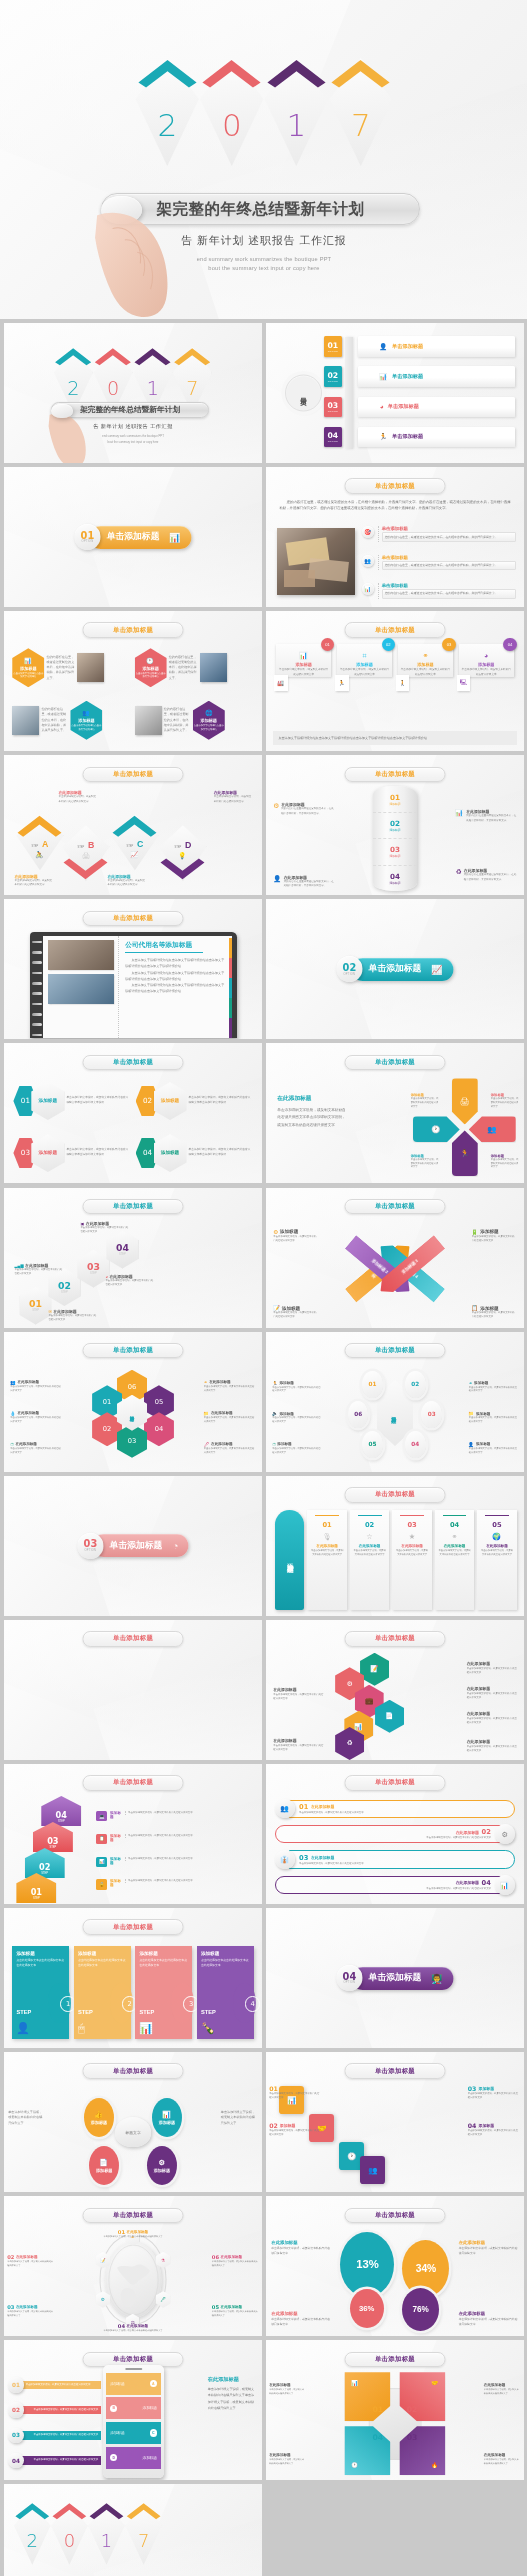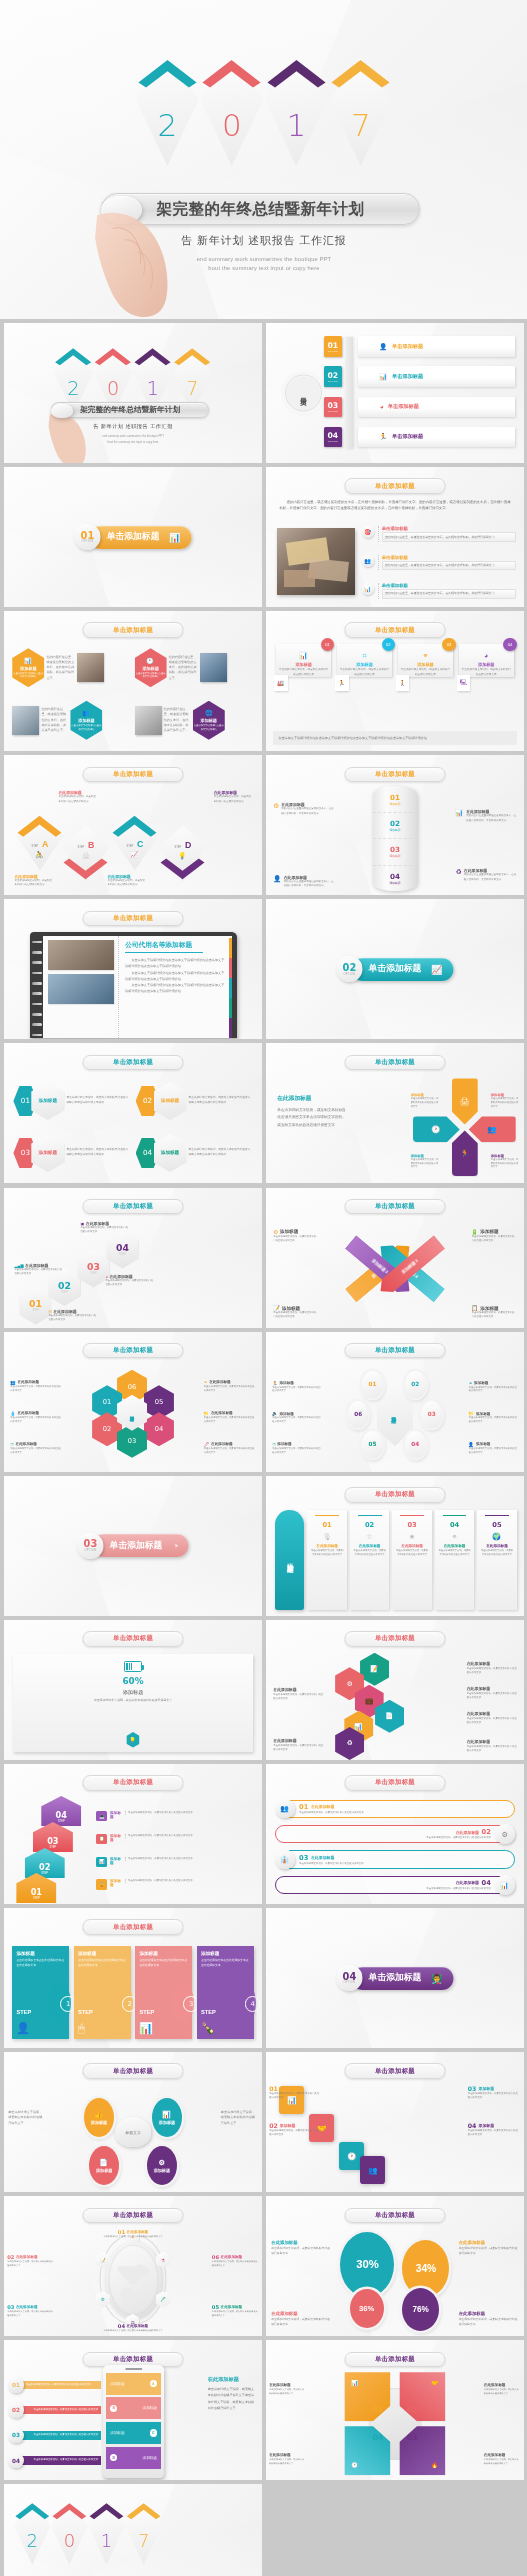--- a/index.html
+++ b/index.html
@@ -1096,33 +1096,20 @@
         <div class="lbl-s" style="font-size:2.3px;margin-top:1.5px">单击添加详细文字说明，或复制文本粘贴自此右键只保留文字</div></div>
     </div>
   </div>
 
   <div class="slide">
     <div class="poly"></div>
     <div class="title-pill t-red">
       <span>单击添加标题</span>
       </div>
     <div class="batt-wrap">
-      <div class="batt-col">
-        <div class="batt-ic" style="color:#1aa9b5;border-color:#1aa9b5">
-          <div class="fill">
-              <i></i>
-              <i></i>
-              <i></i>
-            </div>
-          </div>
-        <div class="batt-pct" style="color:#1aa9b5">60%</div>
-        <div class="batt-ti">添加标题</div>
-        <div class="batt-tx">单击添加详细文字说明，或复制文本粘贴自此右键只保留文字</div>
-        <div class="batt-hex hexv" style="background:#1aa9b5">💡</div>
-        </div>
     </div>
   </div>
 
   <div class="slide">
     <div class="poly"></div>
     <div class="title-pill t-red">
       <span>单击添加标题</span>
       </div>
     <div style="position:absolute;left:67px;top:33px;width:77px;height:103px">
       <div class="hexv shadowbox" style="position:absolute;left:27px;top:0;width:29px;height:33px;background:#16a085;display:flex;align-items:center;justify-content:center;color:#fff;font-size:6.7px">📝</div>
@@ -1445,21 +1432,21 @@
       </div>
   </div>
 
   <div class="slide">
     <div class="poly"></div>
     <div class="title-pill t-purple">
       <span>单击添加标题</span>
       </div>
     <div class="pct-grid">
       <div class="pct-quad">
-        <div class="oval" style="left:0;top:0;width:54px;height:65px;background:#1aa9b5;font-size:11.3px">30%</div>
+        <div class="oval" style="left:0;top:0;width:54px;height:65px;background:#1aa9b5;font-size:11.3px">13%</div>
         <div class="oval" style="right:0;top:8.2px;width:47px;height:57px;background:#f4a72c;font-size:10.3px">34%</div>
         <div class="oval" style="left:9.3px;bottom:0;width:34px;height:39px;background:#e8656a;font-size:7.7px">36%</div>
         <div class="oval" style="right:10.3px;bottom:-3.1px;width:37px;height:43px;background:#6a3080;font-size:8.2px">76%</div>
       </div>
     </div>
     <div class="pct-side" style="left:5.2px;top:44px">
       <h5 style="color:#1aa9b5">在此添加标题</h5>
       <p>单击添加详细文字说明，或复制文本粘贴自此右键只保留文字</p>
       </div>
     <div class="pct-side" style="right:5.2px;top:44px">

